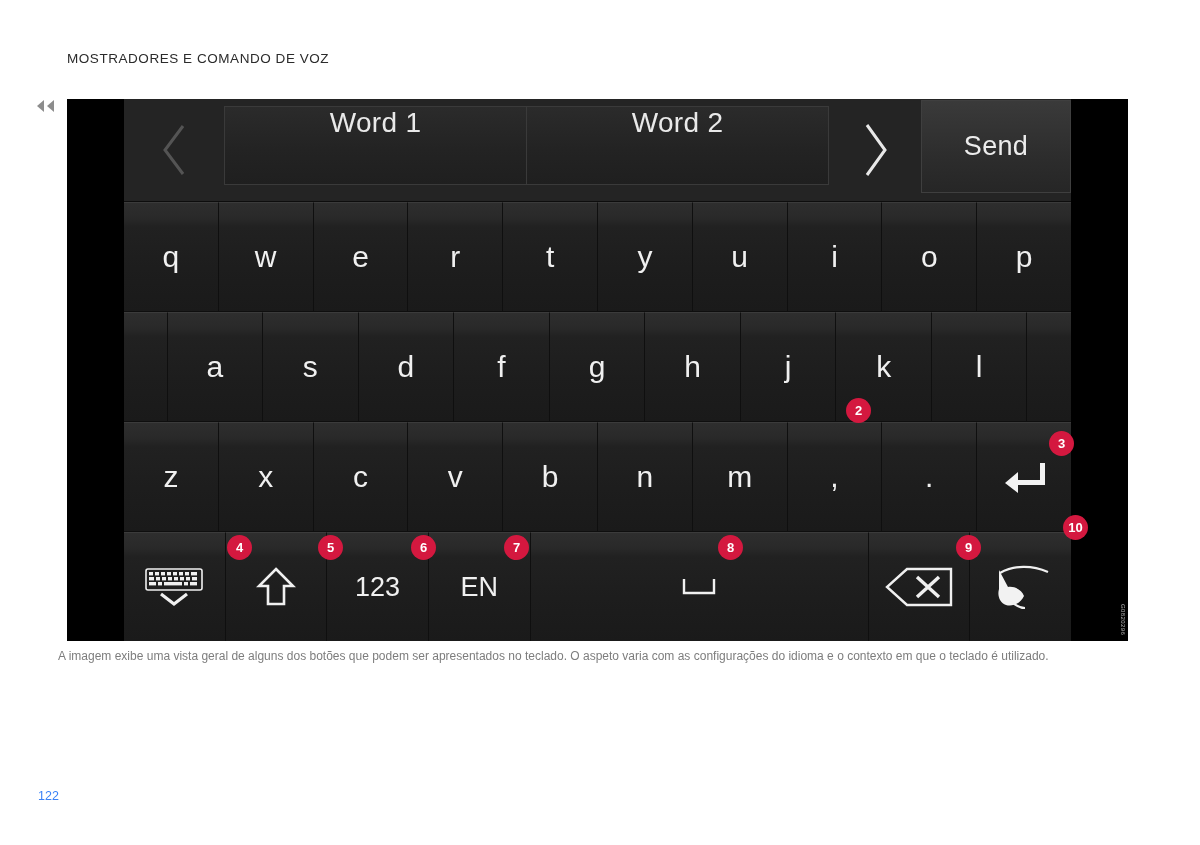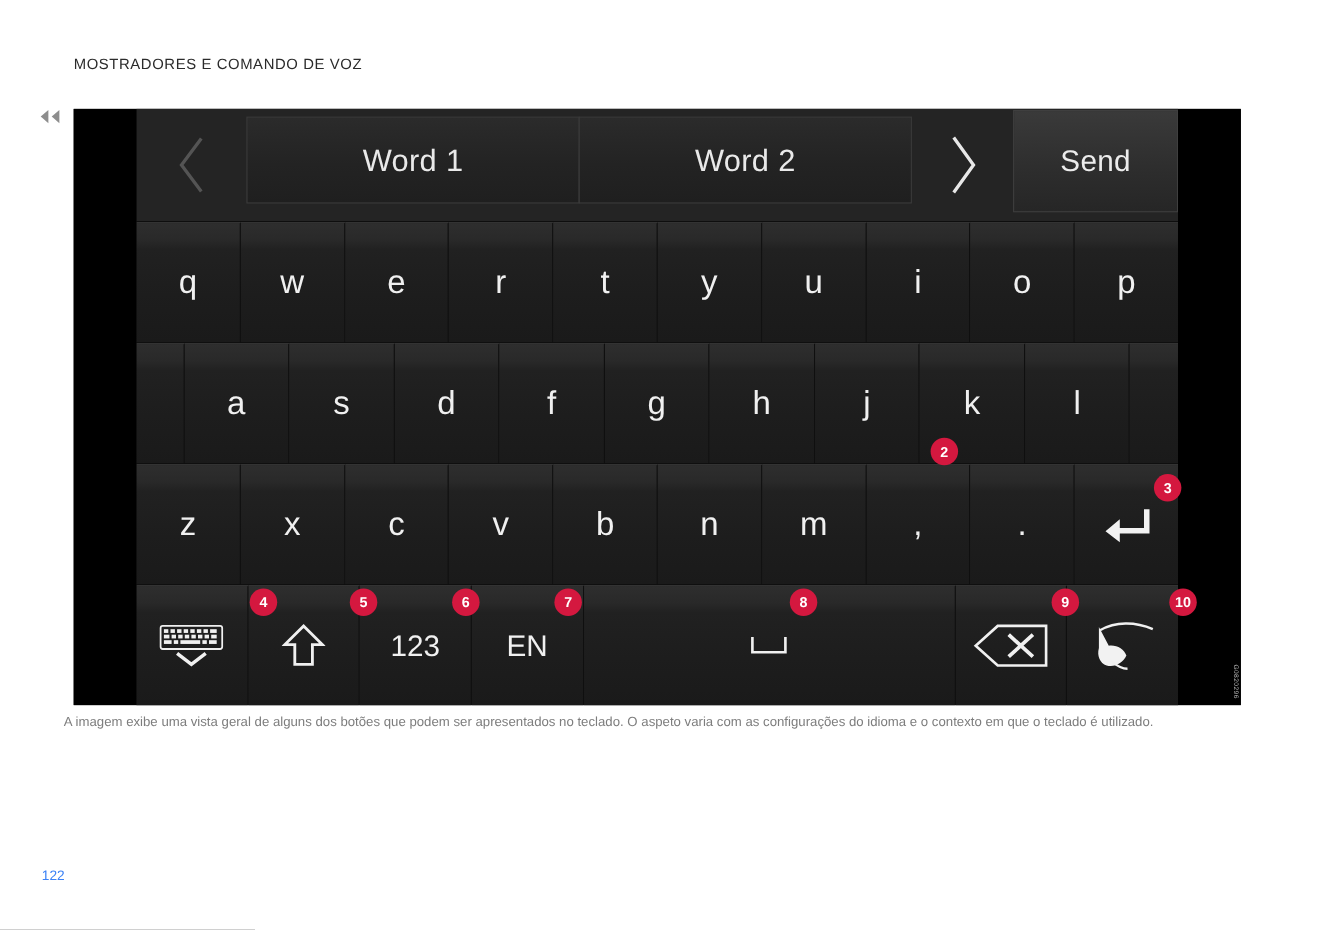--- a/index.html
+++ b/index.html
@@ -55,21 +55,21 @@
     color: #cfcfcf;
   }
   .arrow-cell.right { width: 92px; }
   .arrow-cell svg { display: block; }
   .arrow-cell.left { color: #4e4e4e; }
   .word-btn {
     flex: 1 1 0;
     margin: 7px 0 16px 0;
     border: 1px solid #3a3a3a;
     background: linear-gradient(180deg,#2b2b2b 0%, #232323 55%, #1f1f1f 100%);
-    display: flex; align-items: center; justify-content: center;
+    display: flex; justify-content: center;
     position: relative;
     color: #e9e9e9;
     font-size: 28px; font-weight: 400; letter-spacing: 0.3px;
   }
   .word-btn + .word-btn { margin-left: -1px; }
   .send-btn {
     width: 150px;
     margin: 1px 0 8px 0;
     border: 1px solid #3f3f3f;
     background: linear-gradient(180deg,#3a3a3a 0%, #2d2d2d 60%, #262626 100%);
@@ -120,21 +120,21 @@
   .badge.inline { position: relative; margin-left: 18px; width: 24px; height: 24px; font-size: 12.5px;}
 
   .b2 { left: 722px; top: 299px; }
   .b3 { left: 925px; top: 332px; }
   .b4 { left: 103px; top: 436px; }
   .b5 { left: 194px; top: 436px; }
   .b6 { left: 287px; top: 436px; }
   .b7 { left: 380px; top: 436px; }
   .b8 { left: 594px; top: 436px; }
   .b9 { left: 832px; top: 436px; }
-  .b10 { left: 939px; top: 436px; }
+  .b10 { left: 939px; top: 416px; }
 
   
   .watermark {
     position: absolute; right: 2px; bottom: 6px;
     writing-mode: vertical-rl;
     font-size: 6px; color: #cfcfcf; letter-spacing: 0.4px;
     z-index: 7; opacity: .85;
   }
 
   

